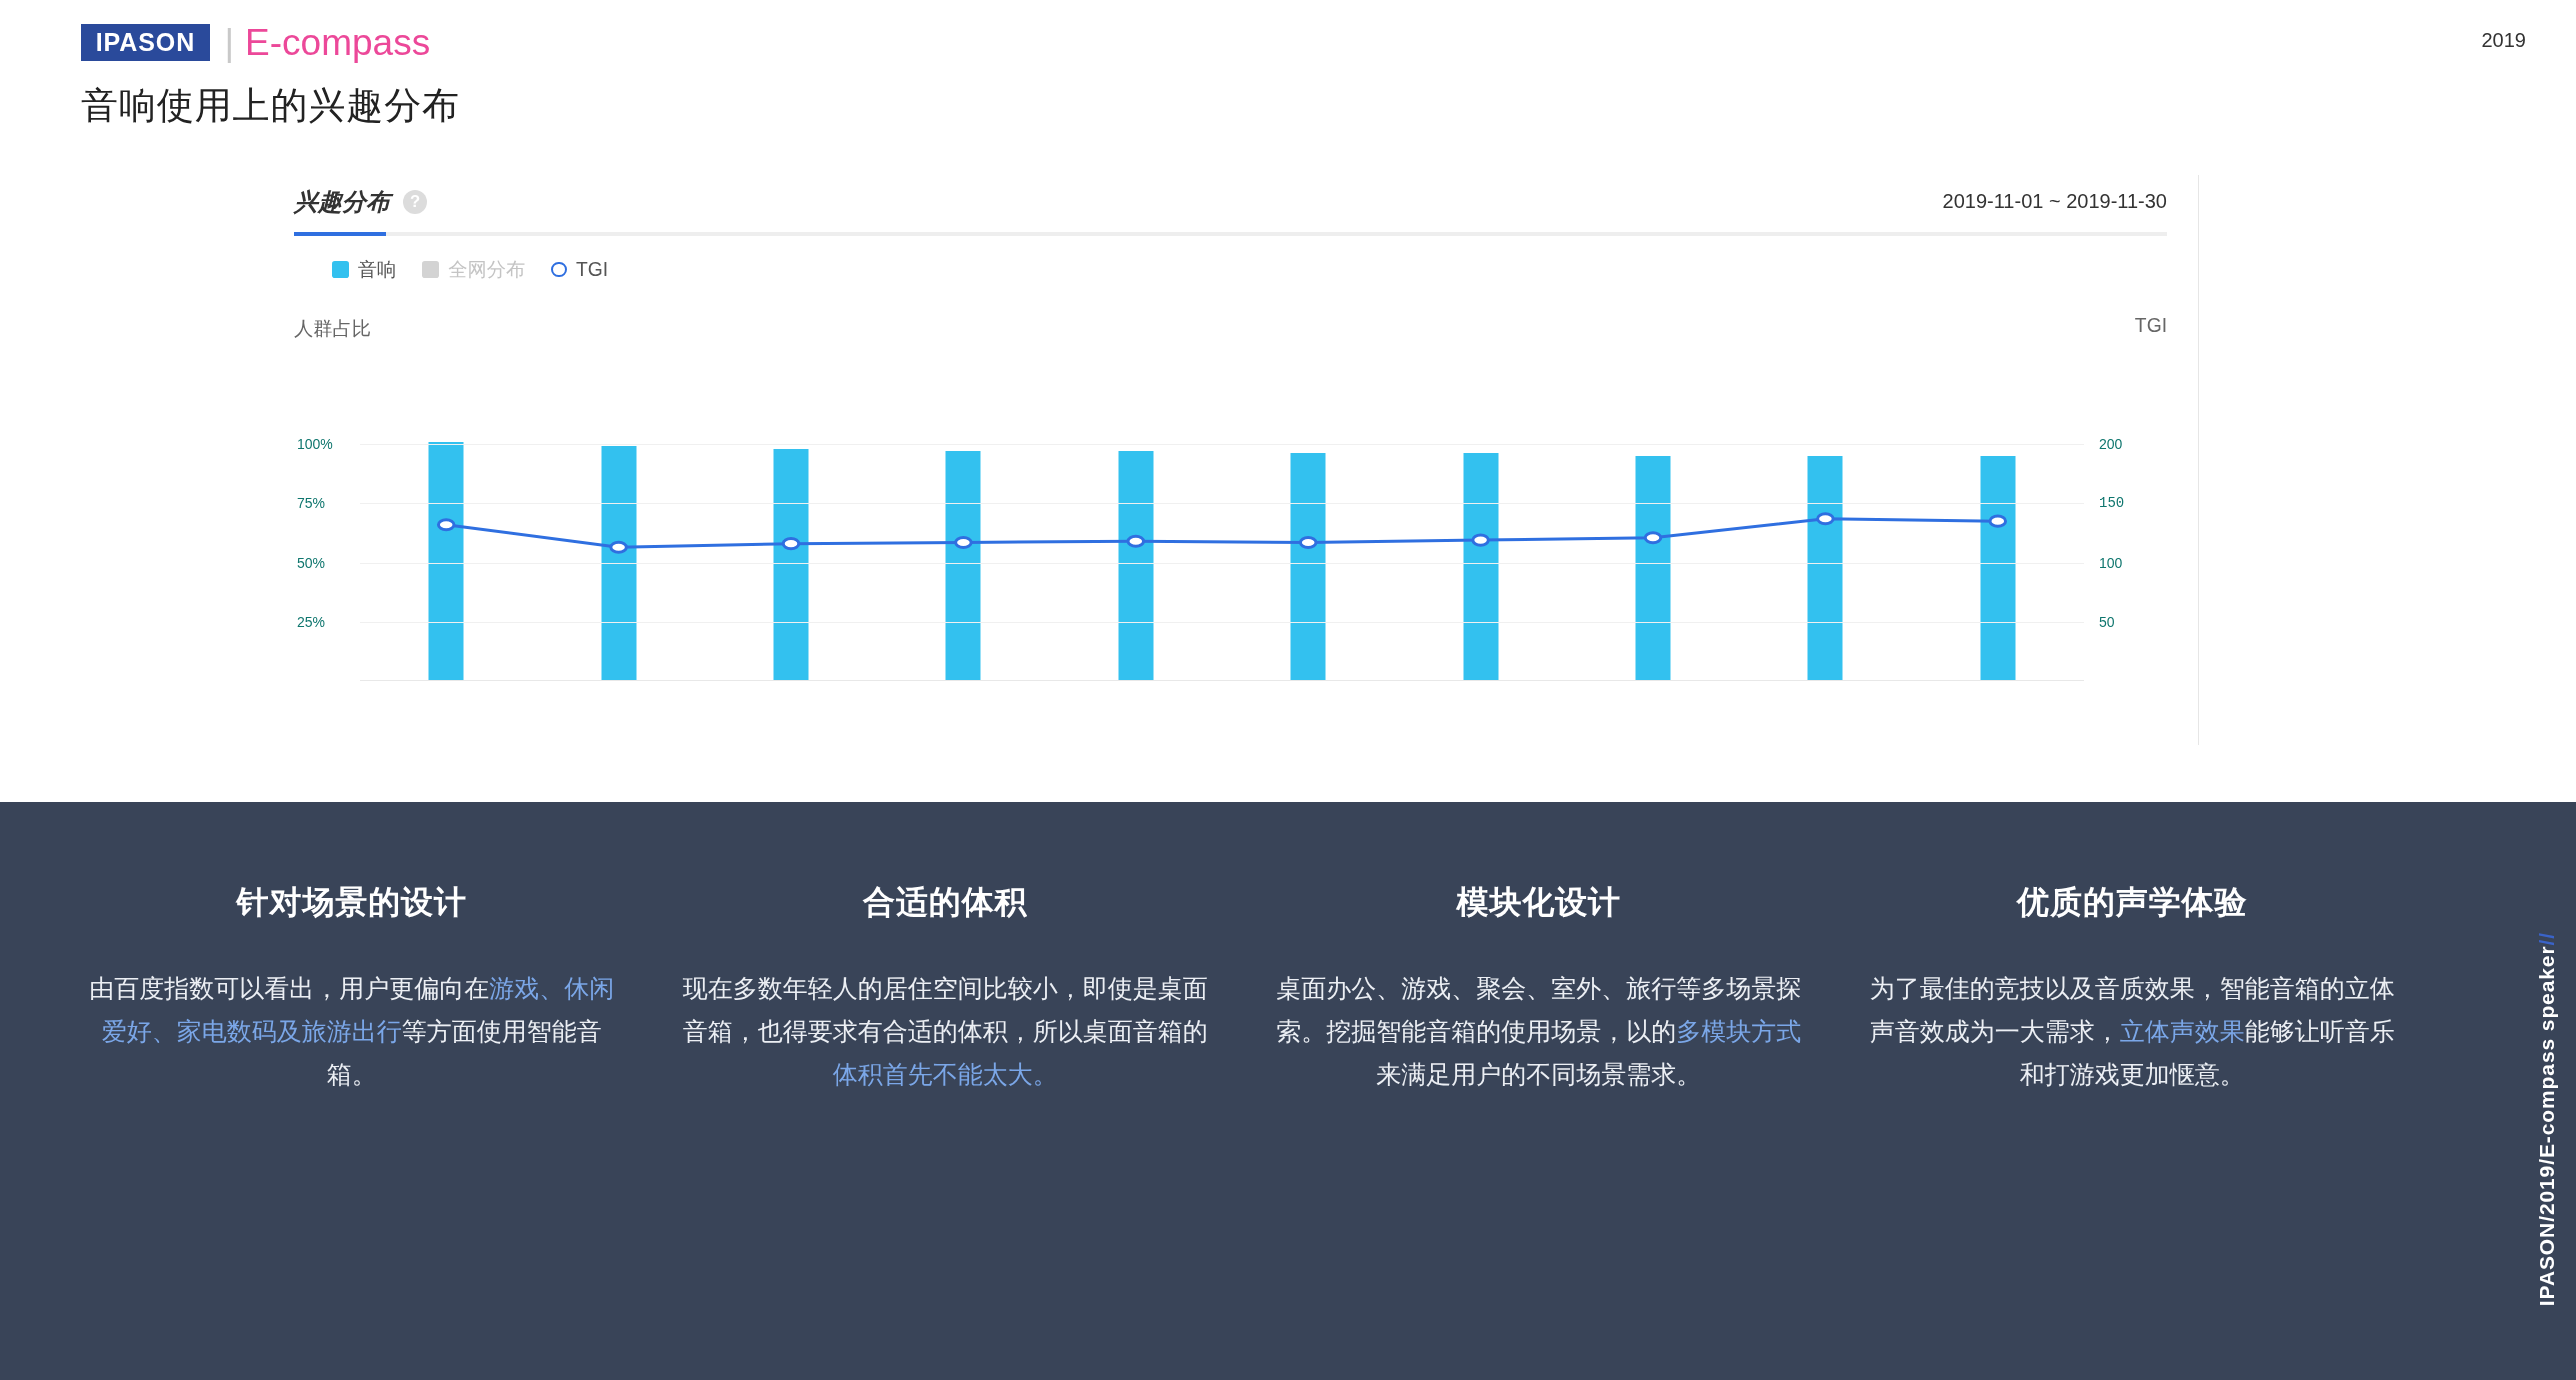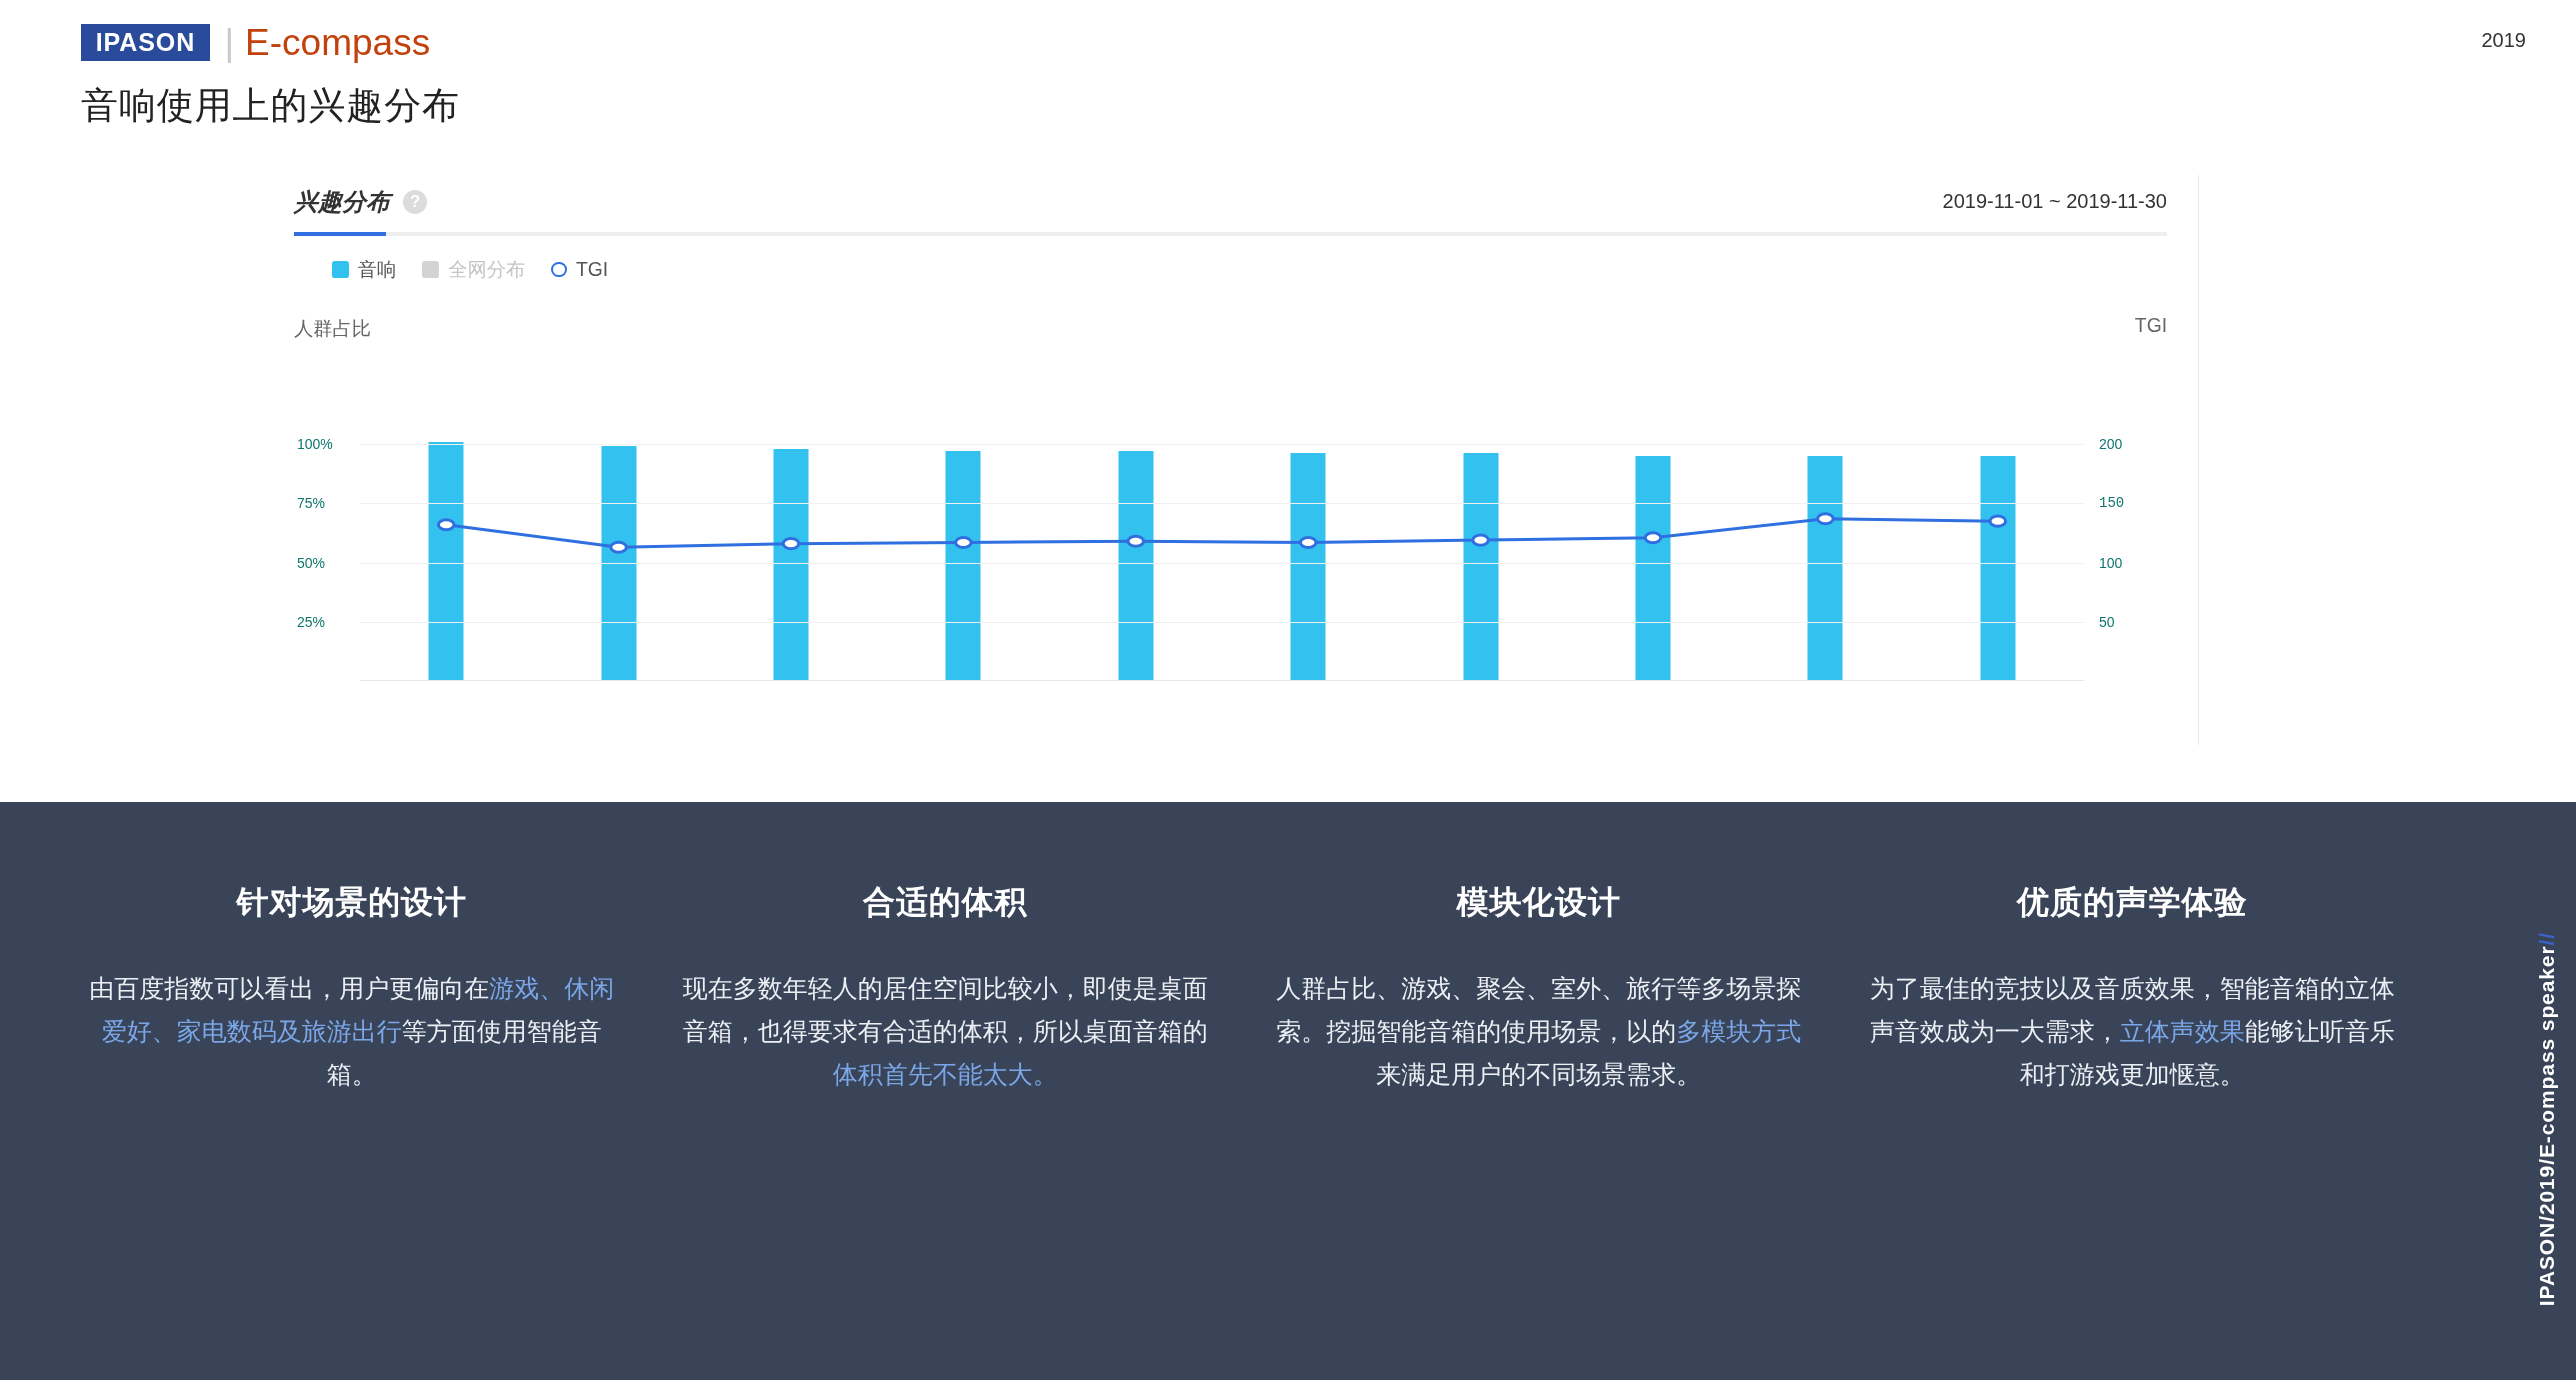--- a/index.html
+++ b/index.html
@@ -13,21 +13,21 @@
 
   
   .header { position:absolute; left:0; top:0; width:2576px; height:147px;padding-left:7px; }
   .brand-row { position:absolute; left:81px; top:24px; display:flex; align-items:center; }
   .logo-box {
     background:#2a4a9b; color:#ffffff; font-weight:bold; letter-spacing:0.9px;
     font-size:25px; padding:5.5px 14.7px 6.4px 14.7px; line-height:1;
     font-family:"Liberation Sans",sans-serif;
   }
   .logo-sep { color:#c9c9c9; font-size:37px; margin:0 11px 0 14.7px; font-weight:300; line-height:1; }
-  .brand-name { color:#c2410c; font-size:37px; font-weight:400; line-height:1; }
+  .brand-name { color:#ec4899; font-size:37px; font-weight:400; line-height:1; }
   .page-title {
     position:absolute; left:81px; top:81px;
     font-size:37px; color:#222222; font-weight:400; letter-spacing:0.9px;
   }
   .year-mark { position:absolute; right:50px; top:29px; font-size:20px; color:#333333; }
 
   
   .chart-card { position:absolute; left:294px; top:175px; width:1987px; height:552px; }
   .card-head { position:relative; height:63px; }
   .card-title { position:absolute; left:0; top:11px; font-size:24px; color:#333333; font-weight:bold;font-style:italic; }
@@ -208,21 +208,21 @@
       <div class="col">
         <div class="col-title">针对场景的设计</div>
         <div class="col-body"><span>由百度指数可以看出，用户更偏向在</span><span class="hl">游戏、休闲爱好、家电数码及旅游出行</span><span>等方面使用智能音箱。</span></div>
       </div>
       <div class="col">
         <div class="col-title">合适的体积</div>
         <div class="col-body"><span>现在多数年轻人的居住空间比较小，即使是桌面音箱，也得要求有合适的体积，所以桌面音箱的</span><span class="hl">体积首先不能太大。</span></div>
       </div>
       <div class="col">
         <div class="col-title">模块化设计</div>
-        <div class="col-body"><span>人群占比、游戏、聚会、室外、旅行等多场景探索。挖掘智能音箱的使用场景，以的</span><span class="hl">多模块方式</span><span>来满足用户的不同场景需求。</span></div>
+        <div class="col-body"><span>桌面办公、游戏、聚会、室外、旅行等多场景探索。挖掘智能音箱的使用场景，以的</span><span class="hl">多模块方式</span><span>来满足用户的不同场景需求。</span></div>
       </div>
       <div class="col">
         <div class="col-title">优质的声学体验</div>
         <div class="col-body"><span>为了最佳的竞技以及音质效果，智能音箱的立体声音效成为一大需求，</span><span class="hl">立体声效果</span><span>能够让听音乐和打游戏更加惬意。</span></div>
       </div>
     </div>
   <div class="side-text">
     <span>IPASON/2019/E-compass speaker</span><span class="slashes">//</span>
   </div>
 </div>

